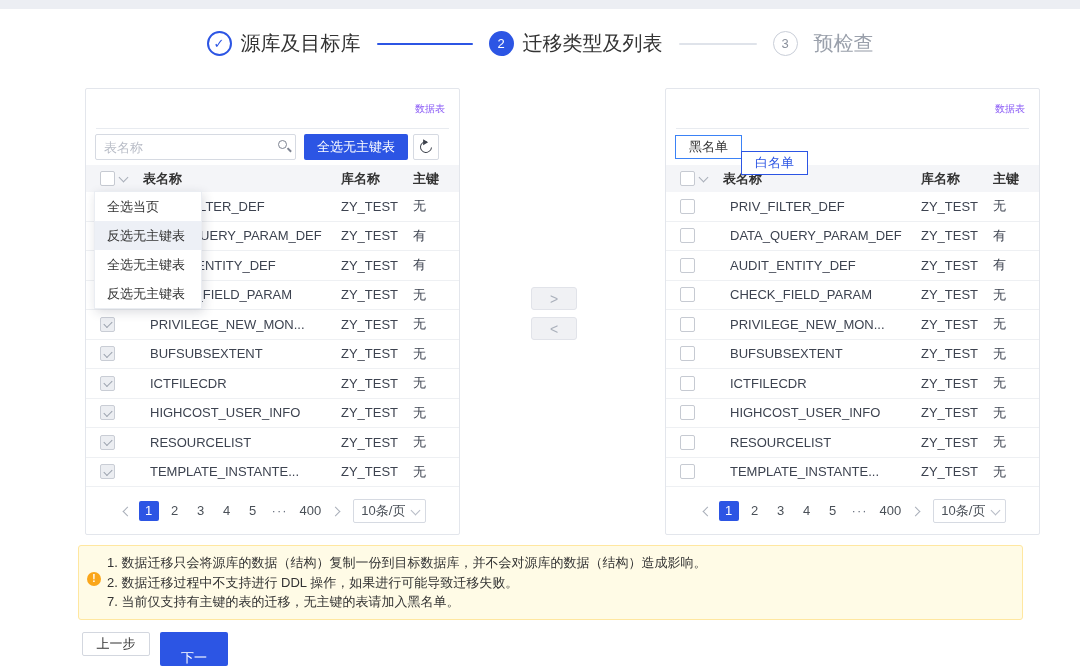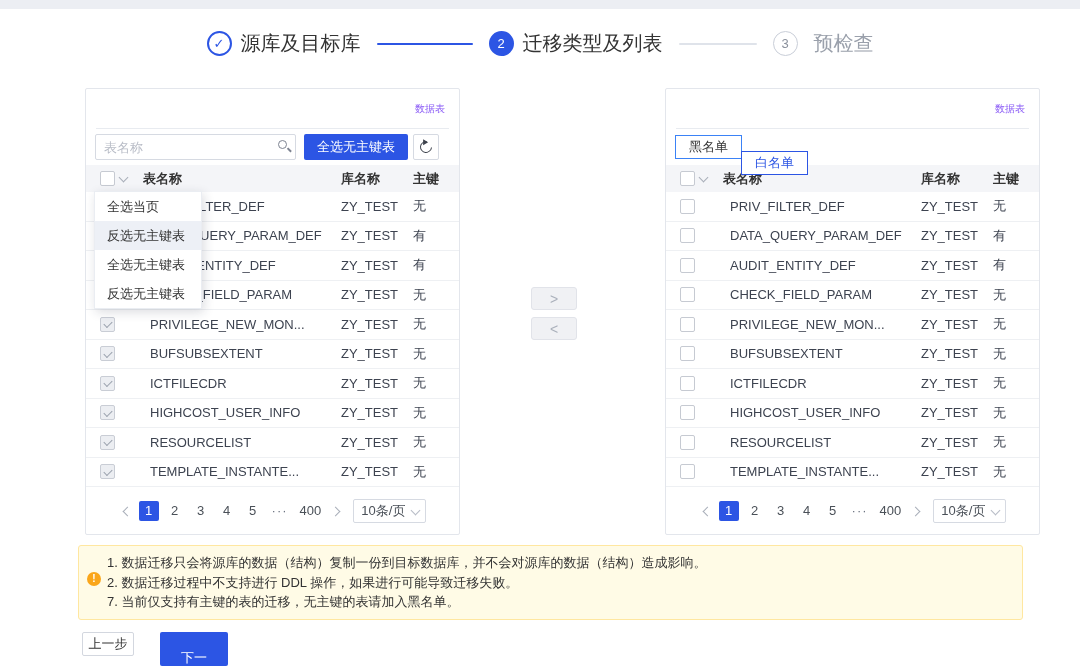--- a/index.html
+++ b/index.html
@@ -97,21 +97,21 @@
   .tbtn{width:46px;height:23px;background:#f0f1f4;border:1px solid #e1e3e9;border-radius:3px;color:#aab0bb;
     font-size:14px;text-align:center;line-height:20px;cursor:pointer;font-family:inherit;padding:0;}
 
   
   .notice{position:absolute;left:78px;top:545px;width:945px;background:var(--warn-bg);border:1px solid var(--warn-border);
     border-radius:3px;padding:7px 14px 7px 28px;font-size:13px;color:#333;line-height:19.5px;}
   .warn-icon{position:absolute;left:8px;top:26px;width:14px;height:14px;border-radius:50%;background:var(--warn-icon);
     color:#fff;font-size:10px;line-height:14px;text-align:center;font-weight:bold;}
 
   
-  .btn-prev{position:absolute;left:82px;top:632px;width:52px;height:24px;background:#fff;border:1px solid #d3d7df;
+  .btn-prev{position:absolute;left:82px;top:632px;width:68px;height:24px;background:#fff;border:1px solid #d3d7df;
     border-radius:2px;color:#333;font-size:13px;cursor:pointer;font-family:inherit;padding:0;}
   .btn-next{position:absolute;left:160px;top:632px;width:68px;height:24px;background:var(--accent);border:none;
     border-radius:2px;color:#fff;font-size:13px;cursor:pointer;font-family:inherit;padding:17px;}
 </style>
 </head>
 <body>
 
 <div class="topbar"></div>
 
 <div class="stepper">

